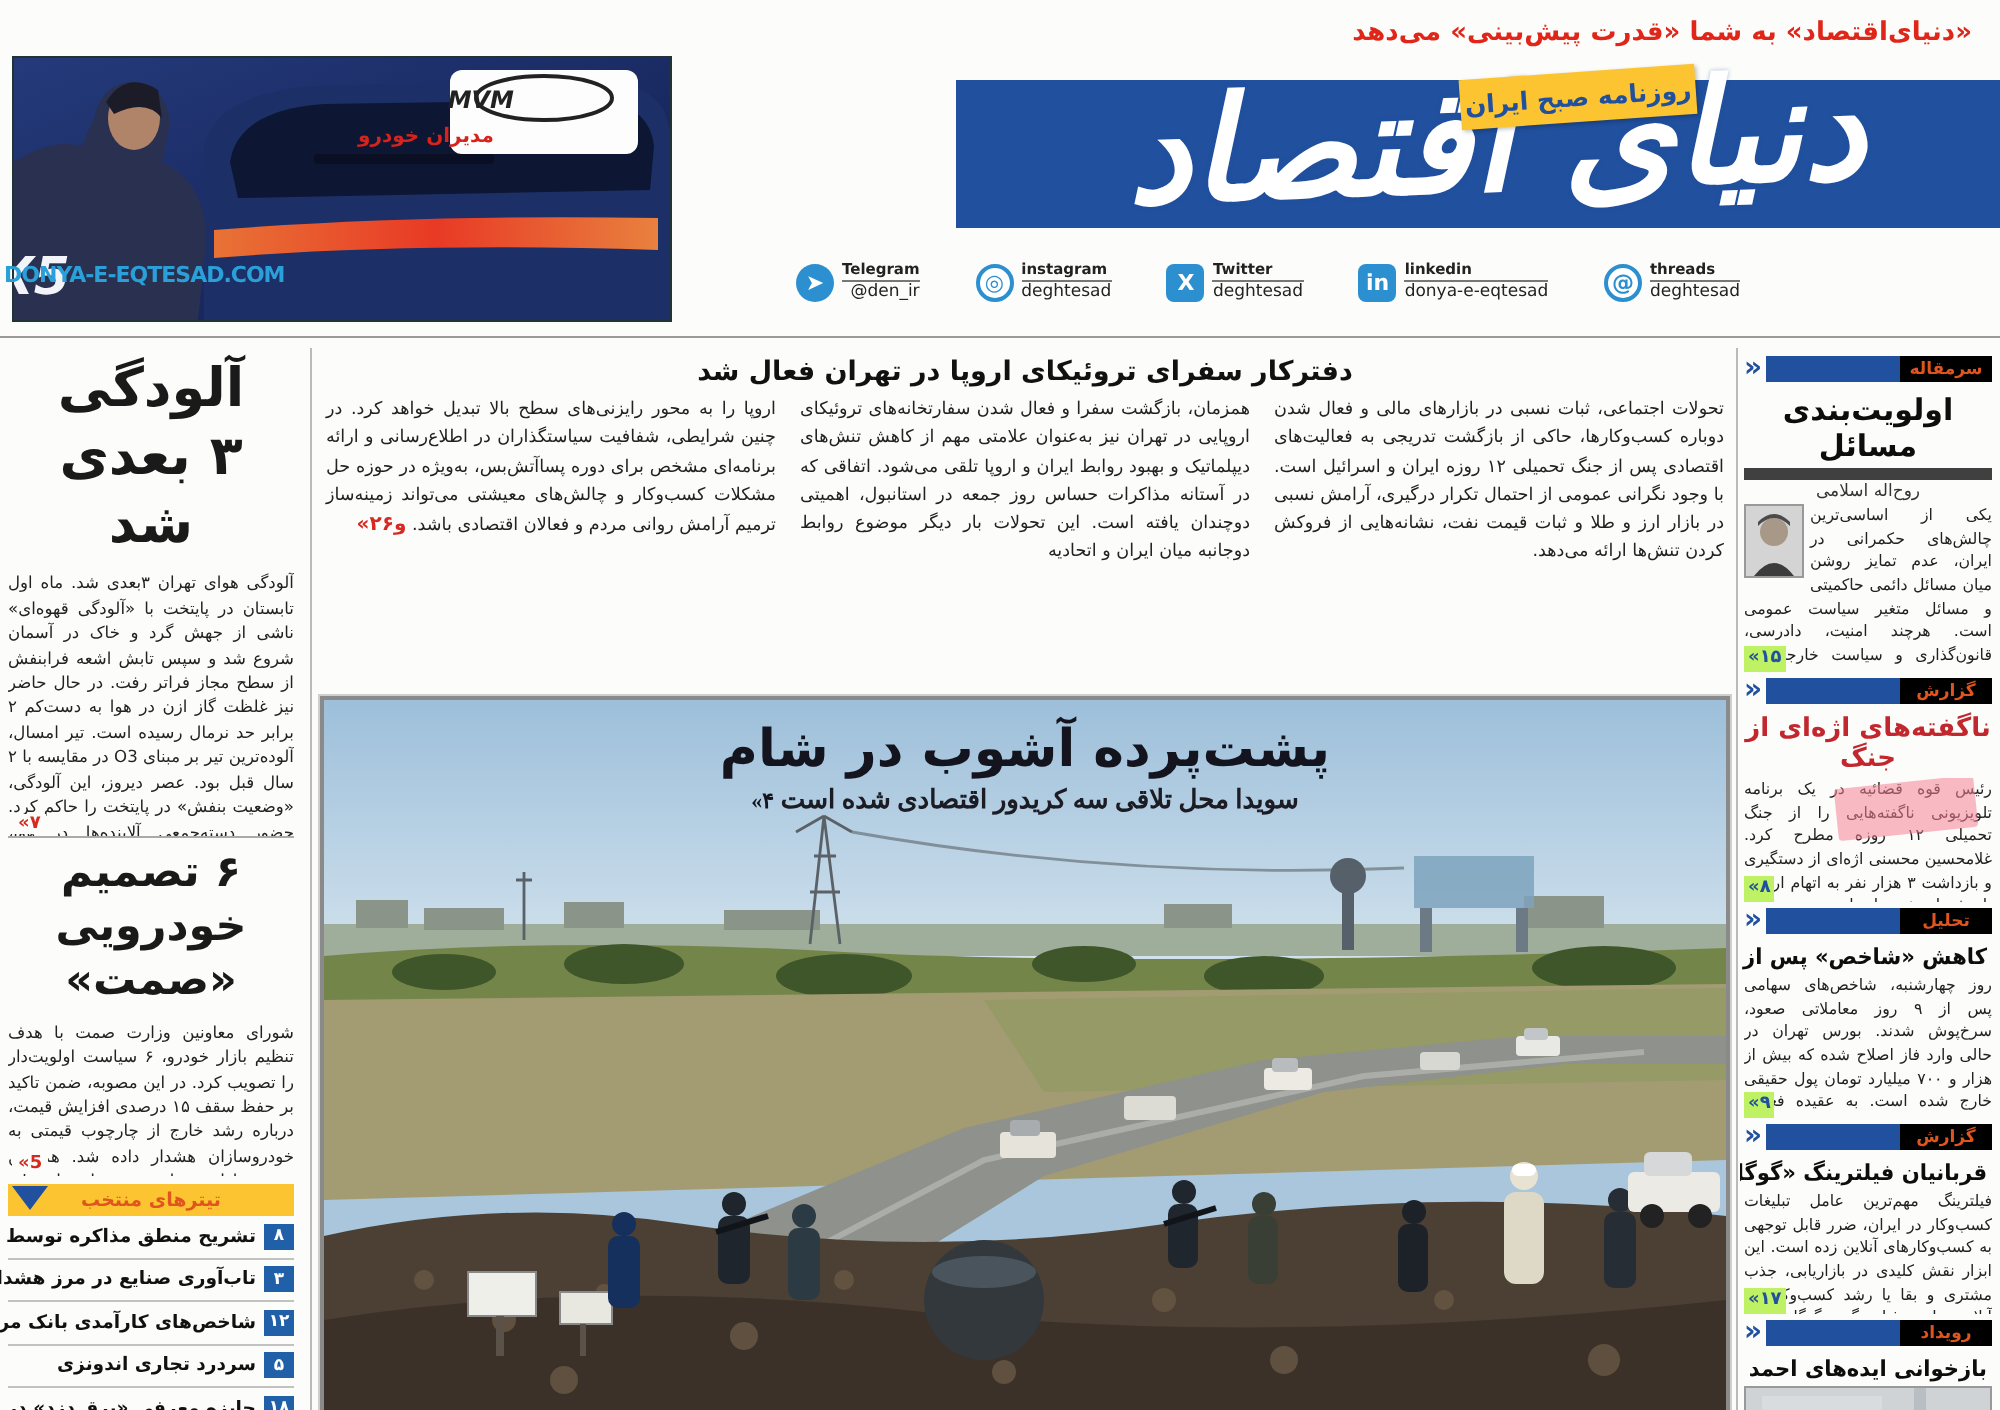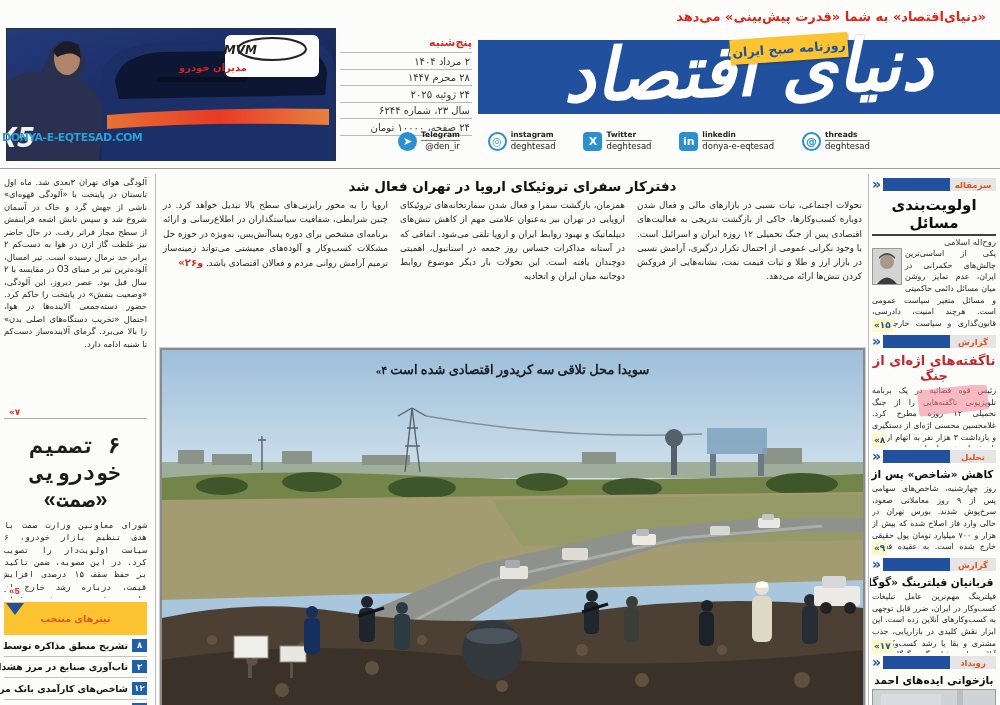--- a/index.html
+++ b/index.html
@@ -45,26 +45,26 @@
   .vsep { position:absolute; top:174px; bottom:0; width:0; border-left:1px solid #bbb; }
 
   
   .leftcol { position:absolute; left:0; top:172px; width:153px; bottom:0; padding:4px 6px 0 4px; }
   .art { position:relative; }
   .art .kicker { font-size:10px; font-weight:bold; text-align:center; padding:4px 0 2px; }
   .art .btitle { font-weight:bold; text-align:center; white-space:pre-line; line-height:1.25; }
   .art1 .btitle { font-size:27px; letter-spacing:-1px; padding:2px 0 6px; }
   .art .body { font-size:8.3px; line-height:1.5; text-align:justify; color:#222; }
   .art1 { height:243px; overflow:hidden; border-bottom:1px solid #aaa; }
-  .art2 { height:166px; overflow:hidden; margin-top:13px;font-family:Liberation Mono, monospace; }
+  .art2 { height:166px; overflow:hidden; margin-top:3px; }
   .art2 .btitle { font-size:21.5px; letter-spacing:-0.5px; padding:2px 0 5px; }
   .pageref { color:#d62920; font-weight:bold; font-size:9px; direction:ltr; unicode-bidi:isolate; }
   .art .pageref { position:absolute; left:2px; bottom:1px; background:#fcfcfa; padding:0 3px; }
 
-  .sel-bar { position:relative; margin-top:4px; height:33px; background:#fcc430; display:flex;
+  .sel-bar { position:relative; margin-top:4px; height:16px; background:#fcc430; display:flex;
         align-items:center; }
   .sel-bar .sel-label { flex:1; text-align:center; font-size:9.5px; font-weight:bold; color:#e0541e; }
   .sel-bar .chev-down { position:absolute; left:2px; top:1px; width:0; height:0;
         border-left:9px solid transparent; border-right:9px solid transparent; border-top:12px solid #20509e; }
   .sel-list { }
   .sel-list .srow { display:flex; align-items:center; gap:4px; height:21.5px; border-bottom:1px solid #c2c2c2; }
   .sel-list .badge { flex:none; width:15px; height:13px; background:#2060a8; color:#fff; font-size:8.5px;
         font-weight:bold; display:flex; align-items:center; justify-content:center; }
   .sel-list .stext { font-size:9.3px; font-weight:bold; color:#111; white-space:nowrap; }
 
@@ -81,31 +81,31 @@
         outline:1px solid #cfcfcf; overflow:hidden; background:#a9c6dc; }
   .photo svg { display:block; }
   .photo-cap { position:absolute; left:0; right:0; top:10px; text-align:center; }
   .photo-cap .ptitle { font-size:26px; font-weight:bold; color:#14141e; letter-spacing:-1px; }
   .photo-cap .psub { font-size:13px; font-weight:bold; color:#1c1c24; margin-top:2px;font-family:Liberation Serif, serif; }
   .photo-cap .pref { color:#14141e; font-size:11px; font-weight:bold; direction:ltr; unicode-bidi:isolate; }
 
   
   .sidebar { position:absolute; left:870px; right:0; top:172px; bottom:0; padding:3px 4px 0 2px; overflow:hidden; }
   .sec-bar { display:flex; align-items:center; height:13px; margin:3px 0 4px; }
-  .sec-bar .tag { flex:none; width:46px; background:#e5e5e5; color:#e0541e; font-size:8.5px; font-weight:bold;
+  .sec-bar .tag { flex:none; width:46px; background:#000000; color:#e0541e; font-size:8.5px; font-weight:bold;
         height:13px; display:flex; align-items:center; justify-content:center; }
   .sec-bar .fill { flex:1; background:#20509e; height:13px; }
   .sec-bar .chev { flex:none; color:#20509e; font-weight:bold; font-size:14px; line-height:13px; padding-right:2px; }
   .sb-title { text-align:center; font-weight:bold; color:#0d0d0d; }
   .sb-title.t-lg { font-size:15px; padding:1px 0 2px; }
   .sb-title.t-red { color:#c2272d; font-size:13px; padding:1px 0 2px; }
   .sb-title.t-md { font-size:11px; white-space:nowrap; transform:scaleX(.96); padding:1px 0 2px; }
-  .sb-author { text-align:right; font-size:8.5px; color:#333; border-top:2px solid #404040; padding:1px 0; }
+  .sb-author { text-align:center; font-size:8.5px; color:#333; border-top:6px solid #404040; padding:1px 0; }
   .sb-body { position:relative; font-size:7.9px; line-height:1.48; text-align:justify; color:#222; overflow:hidden; }
-  .sb-body .pageref { position:absolute; left:0; bottom:0; background:#fef9c3; padding:0 2px; color:#20509e; }
+  .sb-body .pageref { position:absolute; left:0; bottom:0; background:#bef264; padding:0 2px; color:#20509e; }
   .sb-body.h1 { height:84px; } .sb-body.h2 { height:62px; } .sb-body.h3 { height:72px; } .sb-body.h4 { height:62px; }
   .sb-portrait { float:left; width:30px; height:37px; margin:0 3px 2px 0; background:#cfcfcf; border:1px solid #999; }
   .watermark { position:absolute; right:8px; top:2px; width:70px; height:26px; background:rgba(246,130,150,.55);
         transform:rotate(-6deg); border-radius:2px; }
   .sb-photo { width:100%; height:86px; overflow:hidden; border:1px solid #999; background:#cdd2d5; }
 
   svg text { font-family:"DejaVu Sans", sans-serif; }
 </style>
 </head>
 <body>
@@ -141,28 +141,20 @@
 
       <g>
         <rect x="218" y="6" width="94" height="42" rx="6" fill="#fdfdfd"></rect>
         <ellipse cx="265" cy="20" rx="34" ry="11" fill="none" stroke="#222" stroke-width="2"></ellipse>
         <text x="250" y="25" font-size="12" font-weight="bold" font-style="italic" fill="#222">MVM</text>
         <text x="240" y="42" font-size="10" font-weight="bold" fill="#d6231c">مدیران خودرو</text>
       </g>
     </svg>
   </div>
 
-  <div class="dateblock">
-    <div class="weekday">پنج‌شنبه</div>
-    <div class="drow">۲ مرداد ۱۴۰۴</div>
-    <div class="drow">۲۸ محرم ۱۴۴۷</div>
-    <div class="drow">۲۴ ژوئیه ۲۰۲۵</div>
-    <div class="drow">سال ۲۳، شماره ۶۲۴۴</div>
-    <div class="drow">۲۴ صفحه، ۱۰۰۰۰ تومان</div>
-  </div>
 
   <div class="tagline">«دنیای‌اقتصاد» به شما «قدرت پیش‌بینی» می‌دهد</div>
   <div class="logo-band"></div>
   <div class="logo-script">دنیای اقتصاد</div>
   <div class="morning-badge">روزنامه صبح ایران</div>
   <div class="website">DONYA-E-EQTESAD.COM</div>
 
   <div class="social">
     <div class="item">
       <span class="sicon">➤</span>
@@ -200,20 +192,22 @@
         </span>
     </div>
   </div>
 
   <div class="top-rule"></div>
   <div class="vsep" style="left:155px"></div>
   <div class="vsep" style="left:868px"></div>
 
   <div class="leftcol">
     <div class="art art1">
+      <div class="btitle">آلودگی
+۳ بعدی شد</div>
       <div class="body">آلودگی هوای تهران ۳بعدی شد. ماه اول تابستان در پایتخت با «آلودگی قهوه‌ای» ناشی از جهش گرد و خاک در آسمان شروع شد و سپس تابش اشعه فرابنفش از سطح مجاز فراتر رفت. در حال حاضر نیز غلظت گاز ازن در هوا به دست‌کم ۲ برابر حد نرمال رسیده است. تیر امسال، آلوده‌ترین تیر بر مبنای O3 در مقایسه با ۲ سال قبل بود. عصر دیروز، این آلودگی، «وضعیت بنفش» در پایتخت را حاکم کرد. حضور دسته‌جمعی آلاینده‌ها در هوا، احتمال «تخریب دستگاه‌های اصلی بدن» را بالا می‌برد. گرمای آلاینده‌ساز دست‌کم تا شنبه ادامه دارد.</div>
       <span class="pageref">«۷</span>
     </div>
     <div class="art art2">
       <div class="btitle">۶ تصمیم
 خودرویی «صمت»</div>
       <div class="body">شورای معاونین وزارت صمت با هدف تنظیم بازار خودرو، ۶ سیاست اولویت‌دار را تصویب کرد. در این مصوبه، ضمن تاکید بر حفظ سقف ۱۵ درصدی افزایش قیمت، درباره رشد خارج از چارچوب قیمتی به خودروسازان هشدار داده شد. همچنین خودروسازان موظف به حفظ تیراژ تولید شدند و نسبت به کاهش تولید یا عقب‌ماندگی از برنامه، تذکر دریافت کردند. تسریع واردات خودرو توسط ایرانیان مقیم خارج و هماهنگی برای تولید خودروهای اقتصادی نیز از دیگر بندهای مصوب این جلسه بود. در نهایت، پرداخت تسهیلات به خودروسازان مشروط به پایبندی به سیاست قیمت‌گذاری شده است.</div>
       <span class="pageref">«5</span>
     </div>
     <div class="sel-bar">
@@ -244,21 +238,21 @@
 
     </div>
   </div>
 
   <div class="center">
     <div class="lead-kicker">دفترکار سفرای تروئیکای اروپا در تهران فعال شد</div>
     <div class="lead-cols">
       <div class="lcol">تحولات اجتماعی، ثبات نسبی در بازارهای مالی و فعال شدن دوباره کسب‌وکارها، حاکی از بازگشت تدریجی به فعالیت‌های اقتصادی پس از جنگ تحمیلی ۱۲ روزه ایران و اسرائیل است. با وجود نگرانی عمومی از احتمال تکرار درگیری، آرامش نسبی در بازار ارز و طلا و ثبات قیمت نفت، نشانه‌هایی از فروکش کردن تنش‌ها ارائه می‌دهد.</div>
       <div class="lcol">همزمان، بازگشت سفرا و فعال شدن سفارتخانه‌های تروئیکای اروپایی در تهران نیز به‌عنوان علامتی مهم از کاهش تنش‌های دیپلماتیک و بهبود روابط ایران و اروپا تلقی می‌شود. اتفاقی که در آستانه مذاکرات حساس روز جمعه در استانبول، اهمیتی دوچندان یافته است. این تحولات بار دیگر موضوع روابط دوجانبه میان ایران و اتحادیه</div>
       <div class="lcol">
-        <span>اروپا را به محور رایزنی‌های سطح بالا تبدیل خواهد کرد. در چنین شرایطی، شفافیت سیاستگذاران در اطلاع‌رسانی و ارائه برنامه‌ای مشخص برای دوره پساآتش‌بس، به‌ویژه در حوزه حل مشکلات کسب‌وکار و آلوده‌های معیشتی می‌تواند زمینه‌ساز ترمیم آرامش روانی مردم و فعالان اقتصادی باشد.</span>
+        <span>اروپا را به محور رایزنی‌های سطح بالا تبدیل خواهد کرد. در چنین شرایطی، شفافیت سیاستگذاران در اطلاع‌رسانی و ارائه برنامه‌ای مشخص برای دوره پساآتش‌بس، به‌ویژه در حوزه حل مشکلات کسب‌وکار و چالش‌های معیشتی می‌تواند زمینه‌ساز ترمیم آرامش روانی مردم و فعالان اقتصادی باشد.</span>
         <span class="pageref">«۲و۶</span>
       </div>
     </div>
 
     <div class="photo">
       <svg width="701" height="356" viewBox="0 0 701 356">
         <defs>
           <linearGradient id="sky" x1="0" y1="0" x2="0" y2="1">
             <stop offset="0" stop-color="#9dbfda"></stop>
               <stop offset="1" stop-color="#d9e7f0"></stop>
@@ -381,20 +375,21 @@
         </g>
 
         <g>
             <rect x="652" y="236" width="46" height="20" rx="3" fill="#eceae4"></rect>
             <rect x="660" y="226" width="24" height="12" rx="3" fill="#d6d8da"></rect>
             <circle cx="664" cy="258" r="6" fill="#222"></circle>
             <circle cx="688" cy="258" r="6" fill="#222"></circle>
           </g>
       </svg>
       <div class="photo-cap">
+        <div class="ptitle">پشت‌پرده آشوب در شام</div>
         <div class="psub">
           <span>سویدا محل تلاقی سه کریدور اقتصادی شده است</span>
           <span class="pref">«۴</span>
         </div>
       </div>
     </div>
   </div>
 
   <div class="sidebar">
 

